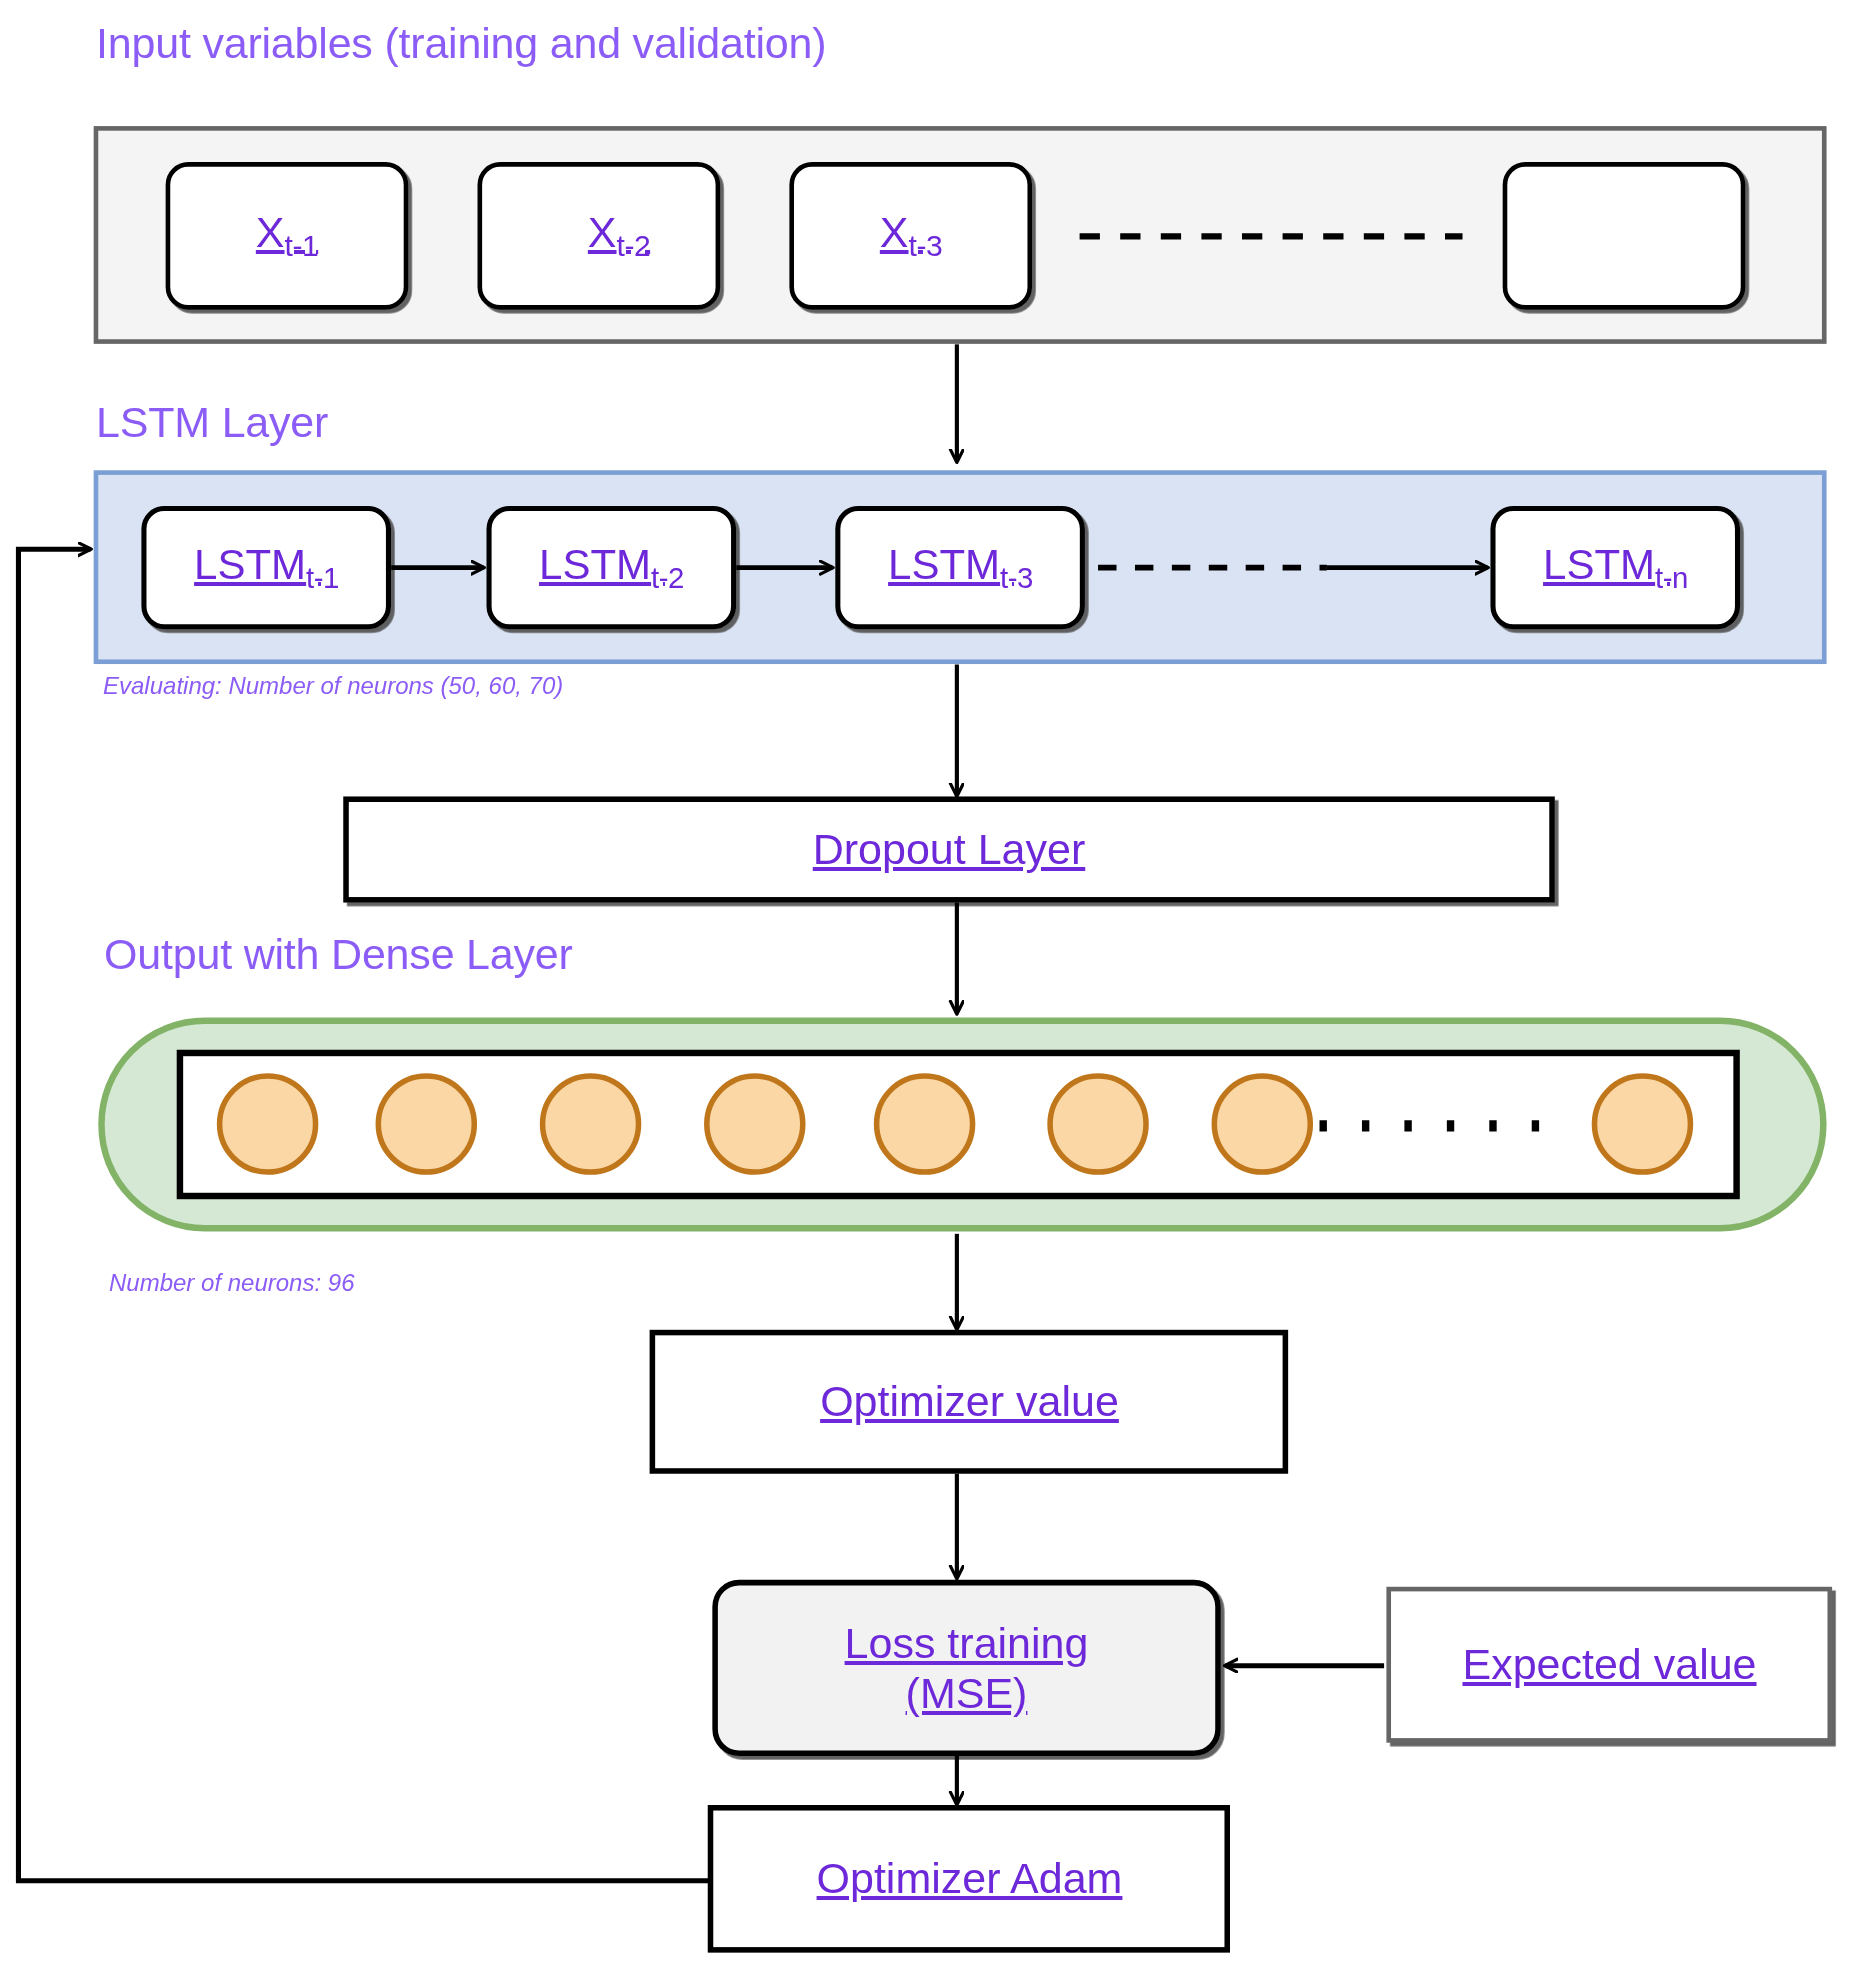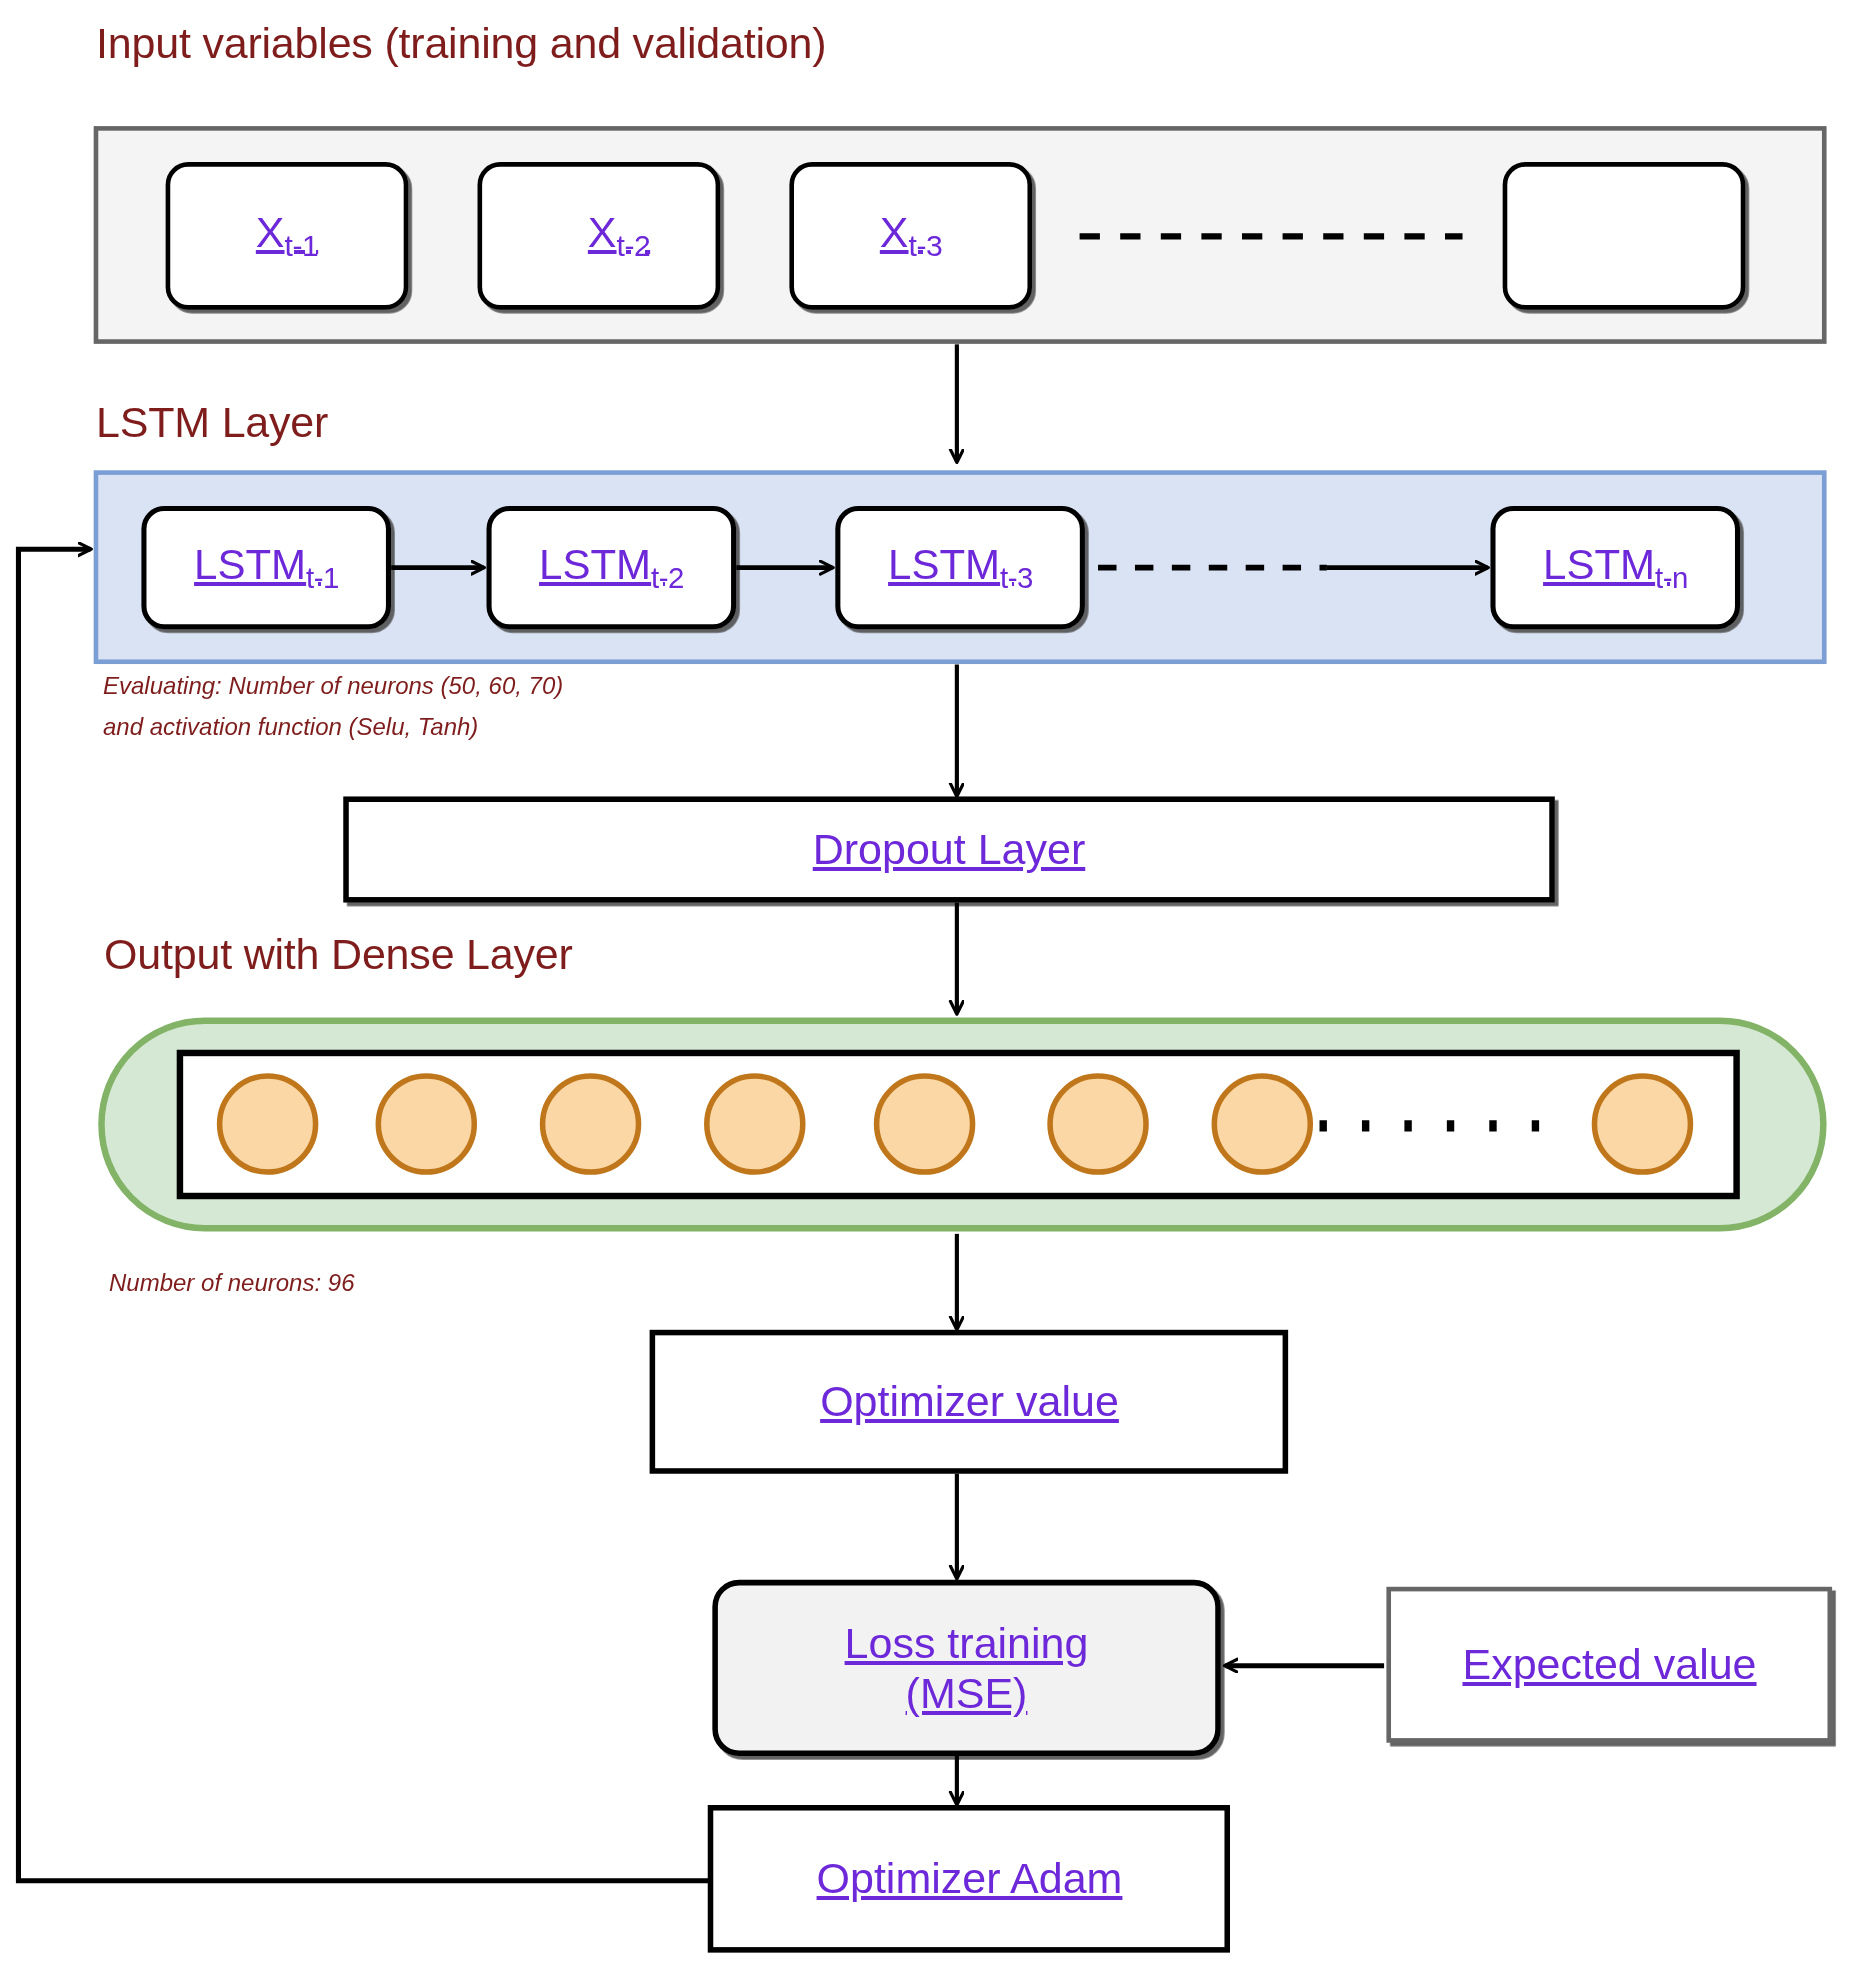--- a/index.html
+++ b/index.html
@@ -20,21 +20,21 @@
   svg.layer {
     position: absolute;
     left: 0;
     top: 0;
     width: 1863px;
     height: 1986px;
     overflow: visible;
   }
   .lbl {
     position: absolute;
-    color: #7f1d1d;
+    color: #8b5cf6;
     white-space: pre;
     line-height: 1.12;
   }
   .section-title {
     font-size: 43px;
     letter-spacing: -0.2px;
   }
   .note {
     font-size: 24px;
     font-style: italic;
@@ -206,21 +206,20 @@
     <span><span>LSTM</span><span class="sub">t-2</span></span>
   </div>
   <div class="boxtext sm" style="left:838px; top:509px; width:245px; height:118px;">
     <span><span>LSTM</span><span class="sub">t-3</span></span>
   </div>
   <div class="boxtext sm" style="left:1493px; top:509px; width:245px; height:118px;">
     <span><span>LSTM</span><span class="sub">t-n</span></span>
   </div>
 
   <div class="lbl note" style="left:103px; top:671px;">Evaluating: Number of neurons (50, 60, 70)</div>
-  <div class="lbl note" style="left:103px; top:712px;">and activation function (Selu, Tanh)</div>
 
   <div class="boxtext" style="left:346px; top:799px; width:1206px; height:101px;">Dropout Layer</div>
 
   <div class="lbl note" style="left:109px; top:1268px;">Number of neurons: 96</div>
 
   <div class="boxtext" style="left:653px; top:1333px; width:633px; height:138px;">Optimizer value</div>
 
   <div class="boxtext" style="left:715px; top:1583px; width:503px; height:171px;">
     <span><span>Loss training</span><br><span>(MSE)</span></span>
   </div>

